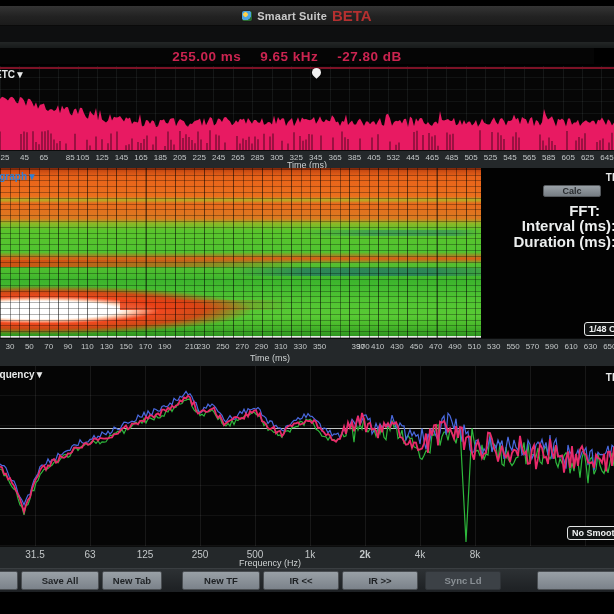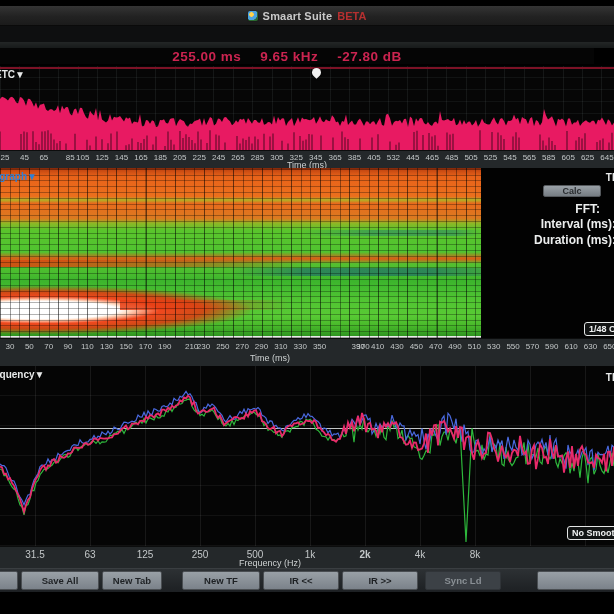--- a/index.html
+++ b/index.html
@@ -14,21 +14,21 @@
   .titlebar {
     position:absolute; left:0; top:6px; width:614px; height:20px;
     background:linear-gradient(#343434,#222 55%,#1b1b1b);
     border-bottom:1px solid #0a0a0a;
     display:flex; align-items:center; justify-content:center; gap:5px;
   }
   .app-icon { width:10px; height:10px; border-radius:2px;
     background:radial-gradient(circle at 35% 35%, #ffd24a 0 22%, #4aa3e0 28% 60%, #2a6a30 65%);
     box-shadow:0 0 1px #000; }
   .app-title { color:#c9c9c9; font-size:11px; font-weight:bold; letter-spacing:.2px; }
-  .beta { color:#b53030; font-size:11px; font-weight:bold; }
+  .beta { color:#b53030; font-size:15px; font-weight:bold; }
   .sub-strip { position:absolute; left:0; top:26px; width:614px; height:16px; background:#0e0f10; }
   .sub-band  { position:absolute; left:0; top:42px; width:614px; height:6px;
                background:linear-gradient(#232626,#171a1a); }
   
   .readout {
     position:absolute; left:0; top:48px; width:614px; height:16px; background:#050505;
     display:flex; align-items:center; justify-content:center; gap:19px;
     transform:translateX(-20px);
   }
   .readout span { color:#cb2450; font-size:13.5px; font-weight:bold; letter-spacing:.5px; }
@@ -92,21 +92,21 @@
   }
   .spec-label { position:absolute; left:-38px; top:3px; color:#2f7fd6; font-size:10px; font-weight:bold; z-index:5; }
   
   .tf-panel { position:absolute; left:481px; top:0; width:133px; height:170px; background:#020202; }
   .tf-panel-title { position:absolute; right:-4px; top:4px; color:#e8eaea; font-size:10px; font-weight:bold; }
   .calc-btn {
     position:absolute; right:13px; top:17px; width:58px; height:12px;
     background:linear-gradient(#9aa1a7,#767d83); border:1px solid #55595d; border-radius:2px;
     color:#2a2d30; font-size:9px; font-weight:bold; text-align:center; line-height:11px;
   }
-  .panel-row { position:absolute; right:-2px; color:#eceeee; font-size:12px; font-weight:bold; white-space:nowrap; }
+  .panel-row { position:absolute; right:-2px; color:#eceeee; font-size:15px; font-weight:bold; white-space:nowrap; }
   .row-fft { top:34px; right:14px; }
   .row-interval { top:49px; }
   .row-duration { top:65px; }
   .badge {
     position:absolute; background:#121414; border:1px solid #e4e6e6; border-radius:3px;
     color:#f0f2f2; font-size:9px; font-weight:bold; padding:1px 4px; white-space:nowrap; z-index:8;
   }
   .oct-badge { left:584px; top:322px; }
   .smooth-badge { left:567px; top:526px; }
   

